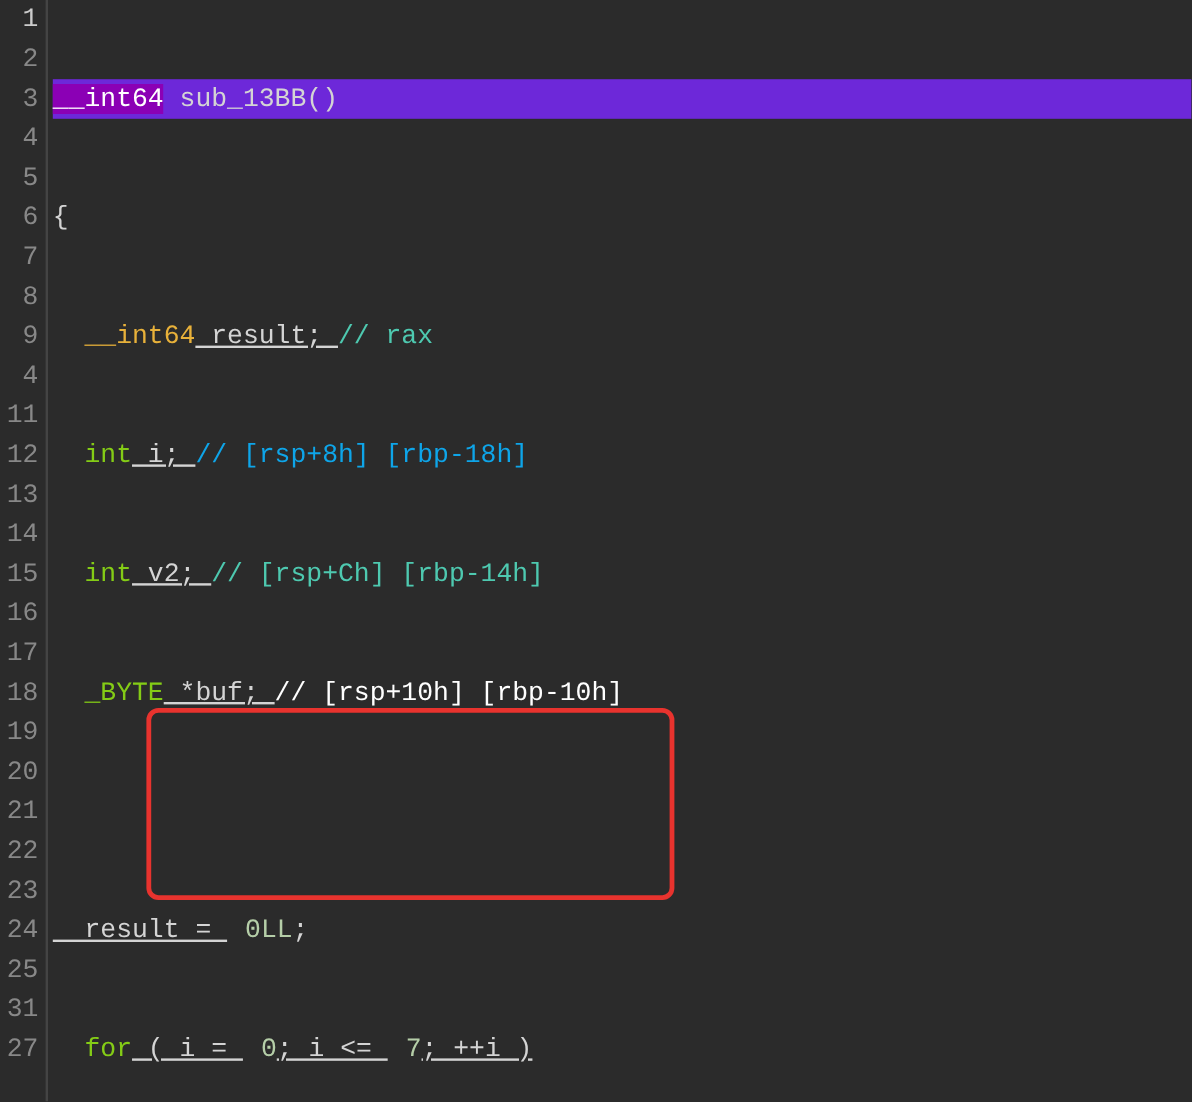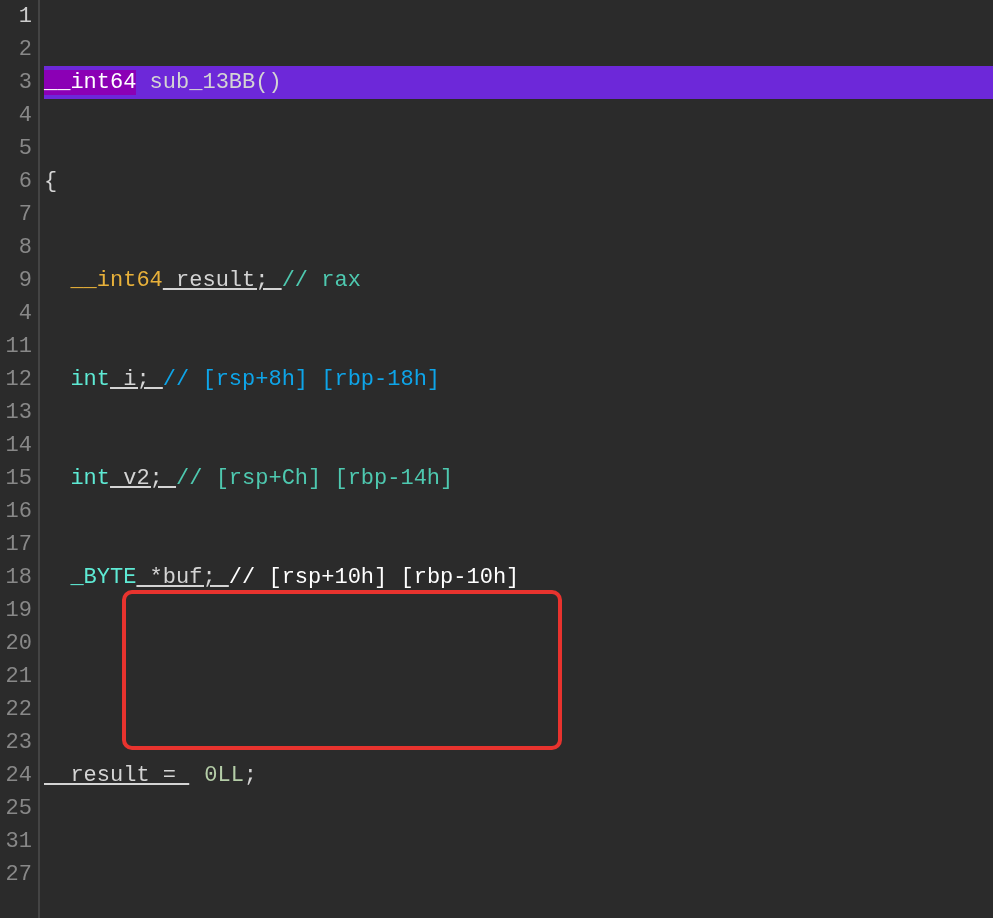--- a/index.html
+++ b/index.html
@@ -44,21 +44,21 @@
   .line {
     height: 33px;
   }
   .line.active {
     background: #6d28d9;
   }
   .cursor-sel {
     background: #8b00b5;
     color: #fff;
   }
-  .kw { color: #5eead4; }       
+  .kw { color: #84cc16; }       
   .ident { color: #dcdcaa; }
   .num { color: #b5cea8; margin-left: 15px; }      
   .cmt { color: #6a9955; }     
   .punc { color: #d4d4d4; }
   .white { color: #d4d4d4; text-decoration: underline; }
 
   .highlight-box {
     position: absolute;
     border: 4px solid #e8332e;
     border-radius: 10px;
@@ -101,20 +101,21 @@
 
   <div class="code">
     <div class="line active"><span class="cursor-sel">__int64</span><span class="ident" style="color:#d4d4d4"> sub_13BB</span><span class="punc">()</span></div>
     <div class="line"><span class="punc">{</span></div>
     <div class="line"><span>  </span><span class="kw" style="color:#e8b13a">__int64</span><span class="white"> result; </span><span class="cmt" style="color:#4ec9b0">// rax</span></div>
     <div class="line"><span>  </span><span class="kw">int</span><span class="white"> i; </span><span class="cmt" style="color:#0ea5e9">// [rsp+8h] [rbp-18h]</span></div>
     <div class="line"><span>  </span><span class="kw">int</span><span class="white"> v2; </span><span class="cmt" style="color:#4ec9b0">// [rsp+Ch] [rbp-14h]</span></div>
     <div class="line"><span>  </span><span class="kw">_BYTE</span><span class="white"> *buf; </span><span class="cmt" style="color:#ffffff">// [rsp+10h] [rbp-10h]</span></div>
     <div class="line"><span></span></div>
     <div class="line"><span class="white">  result = </span><span class="num">0LL</span><span class="punc">;</span></div>
+    <div class="line"><span>  </span><span class="kw">for</span><span class="white"> ( i = </span><span class="num">0</span><span class="white">; i &lt;= </span><span class="num">7</span><span class="white">; ++i )</span></div>
     
     
     
     
     
     
     
     
     
     

